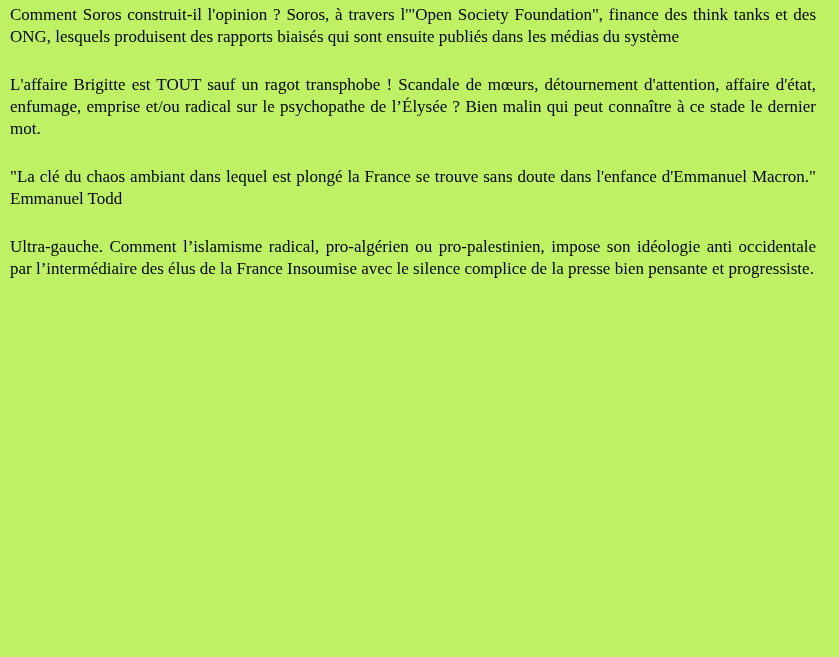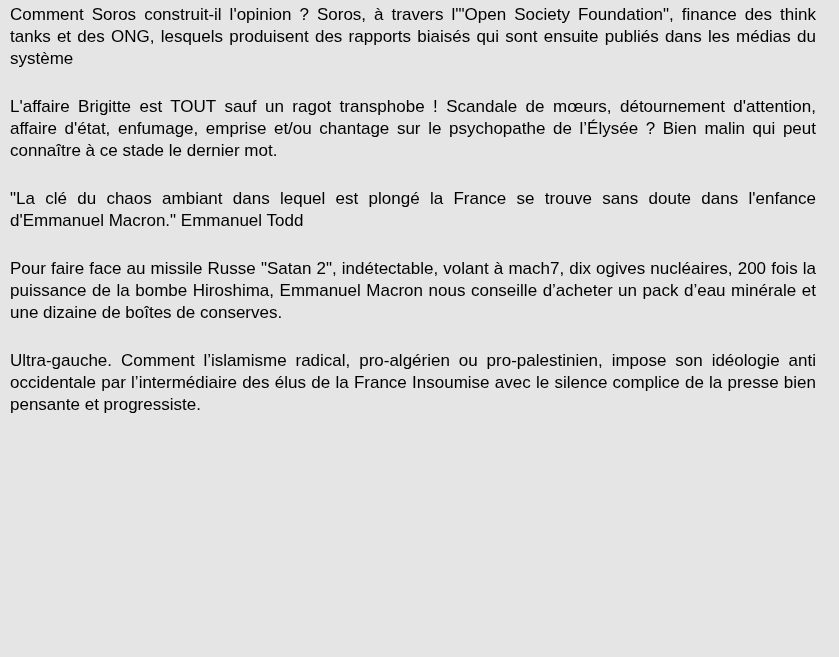--- a/index.html
+++ b/index.html
@@ -10,37 +10,36 @@
   body {
     width: 839px;
     height: 657px;
     overflow: hidden;
   }
   .page {
     box-sizing: border-box;
     width: 839px;
     height: 657px;
     padding: 4px 23px 16px 10px;
-    background: #e5e5e5;
+    background: #bef264;
     color: #000000;
-    font-family: Liberation Sans, sans-serif;
+    font-family: Liberation Serif, serif;
     font-size: 17px;
     line-height: 22px;
   }
   .para {
     margin: 0 0 26px 0;
     text-align: justify;
     word-spacing: normal;
   }
   .para:last-child {
     margin-bottom: 16px;
   }
 </style>
 </head>
 <body>
 
 <div class="page">
   <p class="para">Comment Soros construit-il l'opinion ? Soros, à travers l'"Open Society Foundation", finance des think tanks et des ONG, lesquels produisent des rapports biaisés qui sont ensuite publiés dans les médias du système</p>
-  <p class="para">L'affaire Brigitte est TOUT sauf un ragot transphobe ! Scandale de mœurs, détournement d'attention, affaire d'état, enfumage, emprise et/ou chantage sur le psychopathe de l’Élysée ? Bien malin qui peut connaître à ce stade le dernier mot.</p>
+  <p class="para">L'affaire Brigitte est TOUT sauf un ragot transphobe ! Scandale de mœurs, détournement d'attention, affaire d'état, enfumage, emprise et/ou radical sur le psychopathe de l’Élysée ? Bien malin qui peut connaître à ce stade le dernier mot.</p>
   <p class="para">"La clé du chaos ambiant dans lequel est plongé la France se trouve sans doute dans l'enfance d'Emmanuel Macron." Emmanuel Todd</p>
-  <p class="para">Pour faire face au missile Russe "Satan 2", indétectable, volant à mach7, dix ogives nucléaires, 200 fois la puissance de la bombe Hiroshima, Emmanuel Macron nous conseille d’acheter un pack d’eau minérale et une dizaine de boîtes de conserves.</p>
   <p class="para">Ultra-gauche. Comment l’islamisme radical, pro-algérien ou pro-palestinien, impose son idéologie anti occidentale par l’intermédiaire des élus de la France Insoumise avec le silence complice de la presse bien pensante et progressiste.</p>
 </div>
 
 </body></html>

